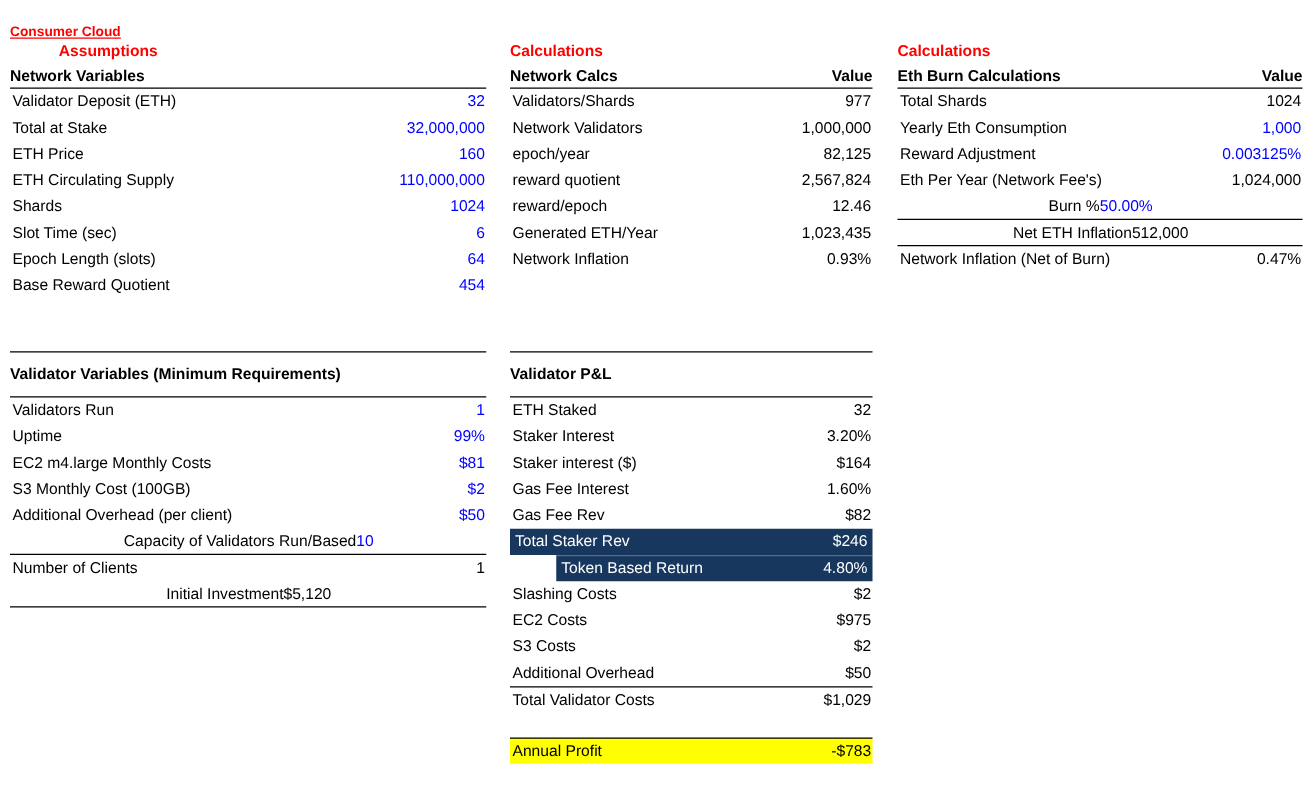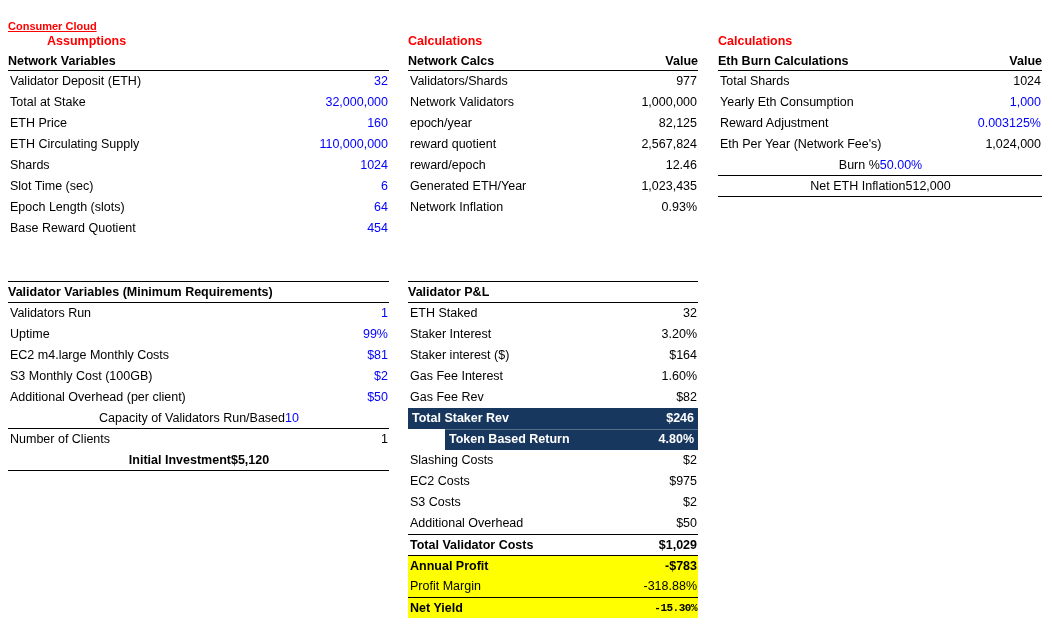--- a/index.html
+++ b/index.html
@@ -28,34 +28,34 @@
   #t-network-calcs{left:408px;top:52px;width:290px;}
   #t-validator-pnl{left:408px;top:281px;width:290px;}
   #t-eth-burn{left:718px;top:52px;width:324px;}
 
   .thead{
     display:flex;justify-content:space-between;align-items:flex-end;
     font-weight:700;border-bottom:1px solid var(--ink);
     height:19px;padding-bottom:2px;white-space:nowrap;
   }
   .tbl.sec2 .thead{
-    border-top:1px solid var(--ink);height:22px;line-height:21px;
+    border-top:1px solid var(--ink);height:37px;line-height:21px;
     align-items:center;padding-bottom:0;
   }
   .row{
     display:flex;justify-content:space-between;align-items:center;
     height:21px;line-height:21px;white-space:nowrap;padding:0 1px;
   }
   .row .lbl{padding-left:1px;}
-  .row.bold .lbl,.row.bold .val{font-weight:700;}
+  .row.bold .lbl,.row.bold .val{font-weight:400;}
   .row.bt{border-top:1px solid var(--ink);}
   .row.bb{border-bottom:1px solid var(--ink);justify-content:center;}
   .row.navy{background:var(--navy);color:#FFFFFF;font-weight:700;padding:0 4px 0 3px;}
   .row.navy + .row.navy{box-shadow:inset 0 1px 0 rgba(255,255,255,0.28);margin-left:37px;}
-  .row.yellow{background:var(--yellow);}
+  .row.yellow{background:var(--yellow);margin-top:20px;}
   .val.blue{color:var(--blue);}
   .val.mono{font-family:"Liberation Mono",monospace;font-size:11px;font-weight:700;letter-spacing:-0.5px;}
 </style>
 </head>
 <body>
 
 <div class="sheet">
   <div class="title">Consumer Cloud</div>
 
   <div class="section-label" id="lbl-assumptions">Assumptions</div>
@@ -259,14 +259,18 @@
         <span class="val">1,024,000</span>
       </div>
       <div class="row bb">
         <span class="lbl">Burn %</span>
         <span class="val blue">50.00%</span>
       </div>
       <div class="row bb">
         <span class="lbl">Net ETH Inflation</span>
         <span class="val">512,000</span>
       </div>
+      <div class="row">
+        <span class="lbl">Network Inflation (Net of Burn)</span>
+        <span class="val">0.47%</span>
+      </div>
     </div>
 </div>
 
 </body></html>

